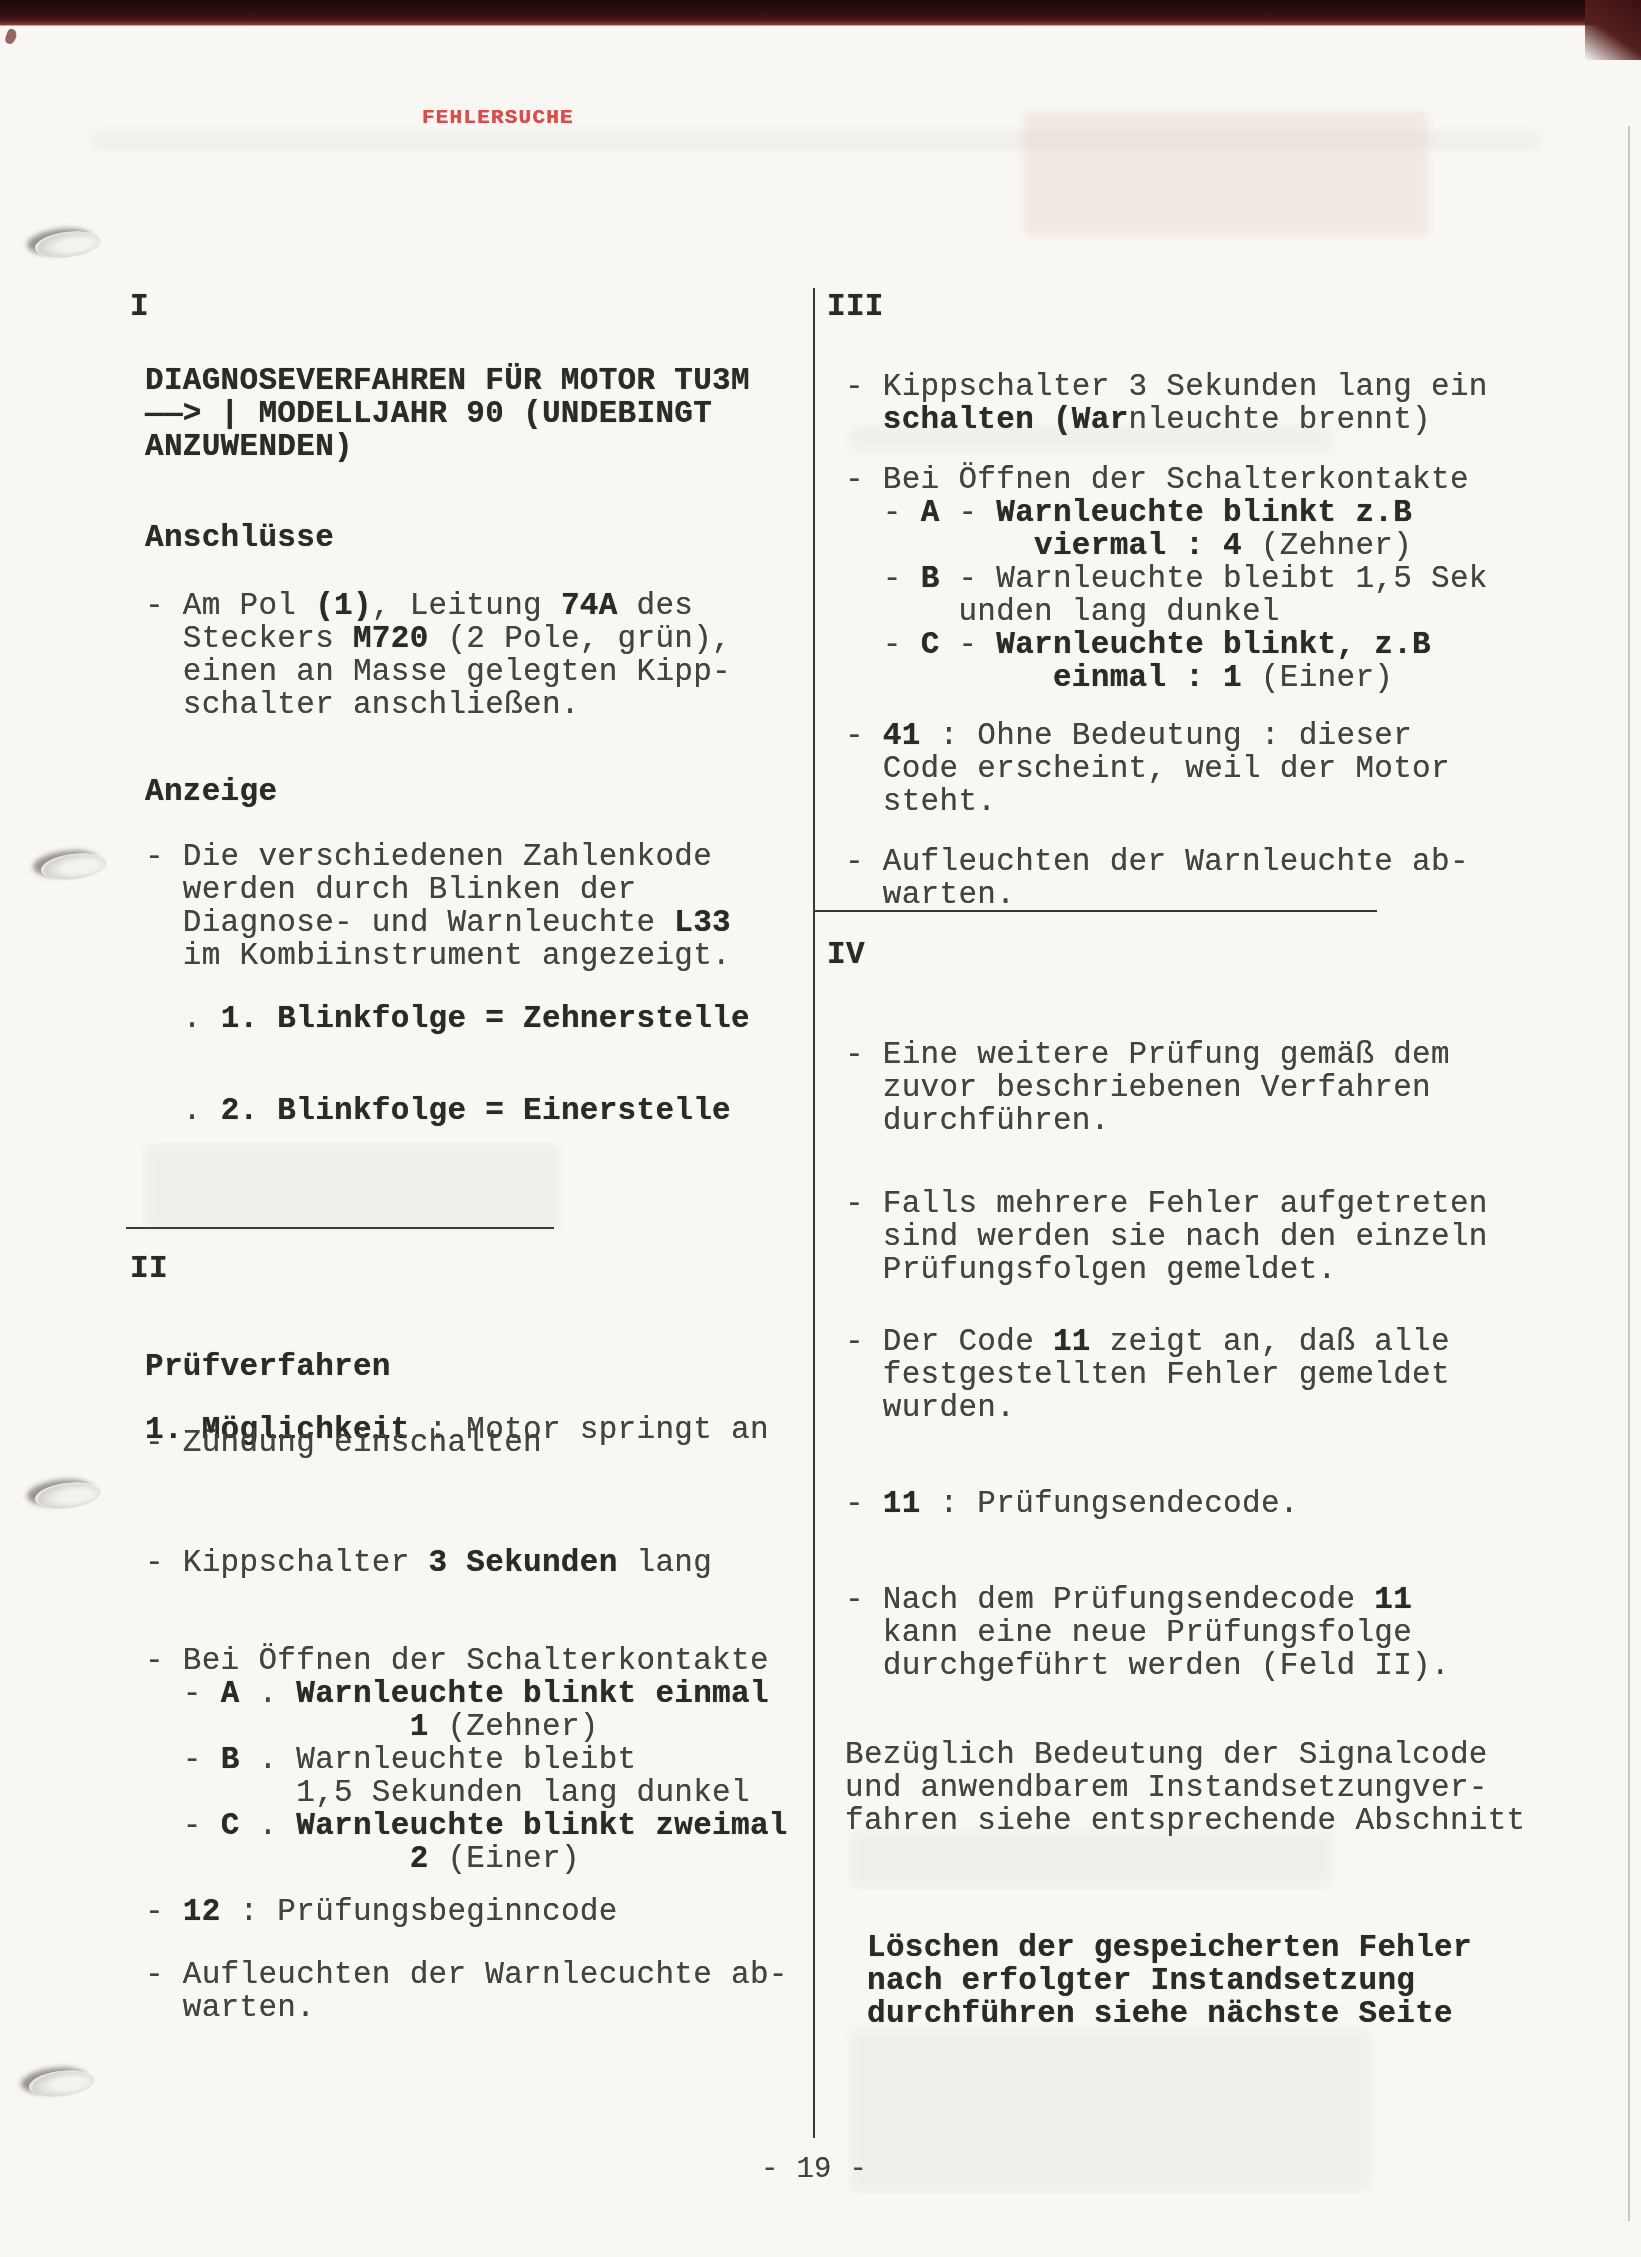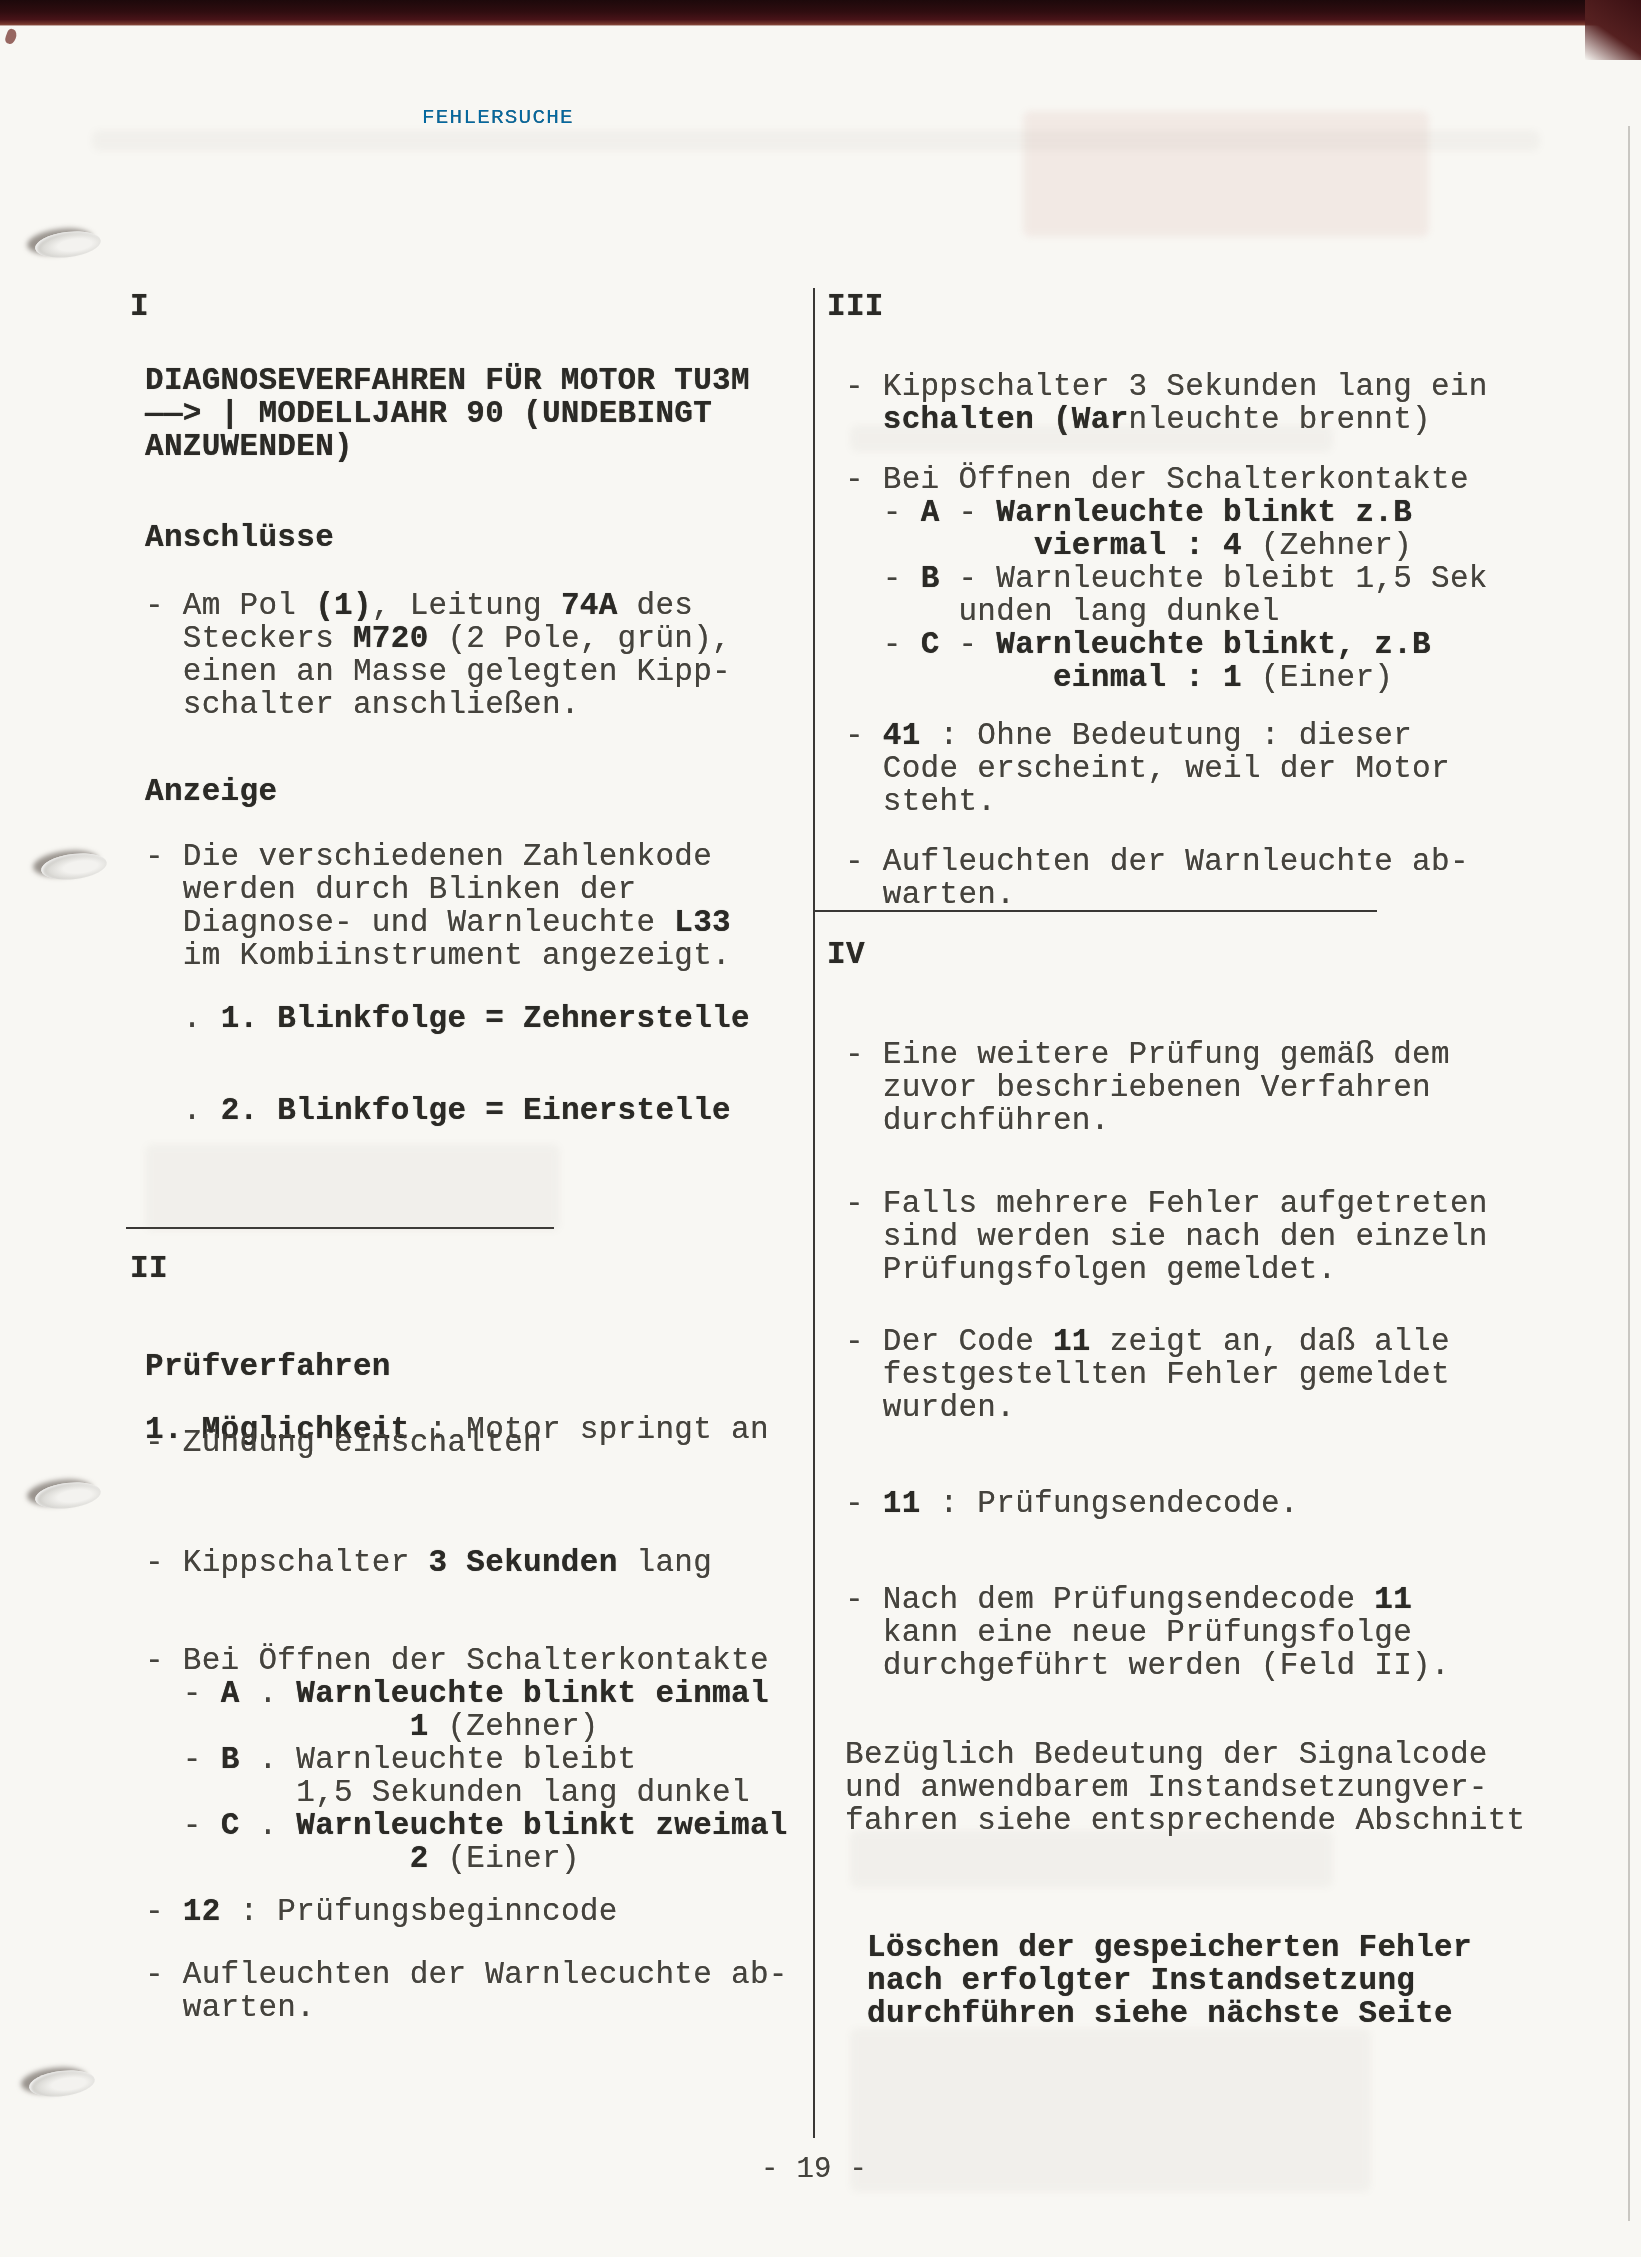--- a/index.html
+++ b/index.html
@@ -35,22 +35,23 @@
     transform:rotate(-7deg);
   }
   
   .divider-v{position:absolute;left:813px;top:288px;width:1.9px;height:1850px;background:#3a3835;}
   .hr{position:absolute;height:1.9px;background:#3a3835;}
   .hr-left{left:126px;top:1227px;width:428px;}
   .hr-right{left:815px;top:910px;width:562px;}
   
   .header{
     position:absolute;left:422px;top:106px;
-    font-size:21px;letter-spacing:1.2px;color:#0369a1;
+    font-size:21px;letter-spacing:1.2px;color:#ef4444;
     text-shadow:0 0 0.6px rgba(59,57,52,.8);
+    font-weight:bold;
   }
   .footer{
     position:absolute;left:761px;top:2153px;
     font-size:29px;color:#45433d;letter-spacing:0.3px;
     text-shadow:0 0 0.6px rgba(69,67,61,.7);
   }
   
   .block{
     position:absolute;white-space:pre;
     font-size:31px;line-height:33px;letter-spacing:0.3px;

